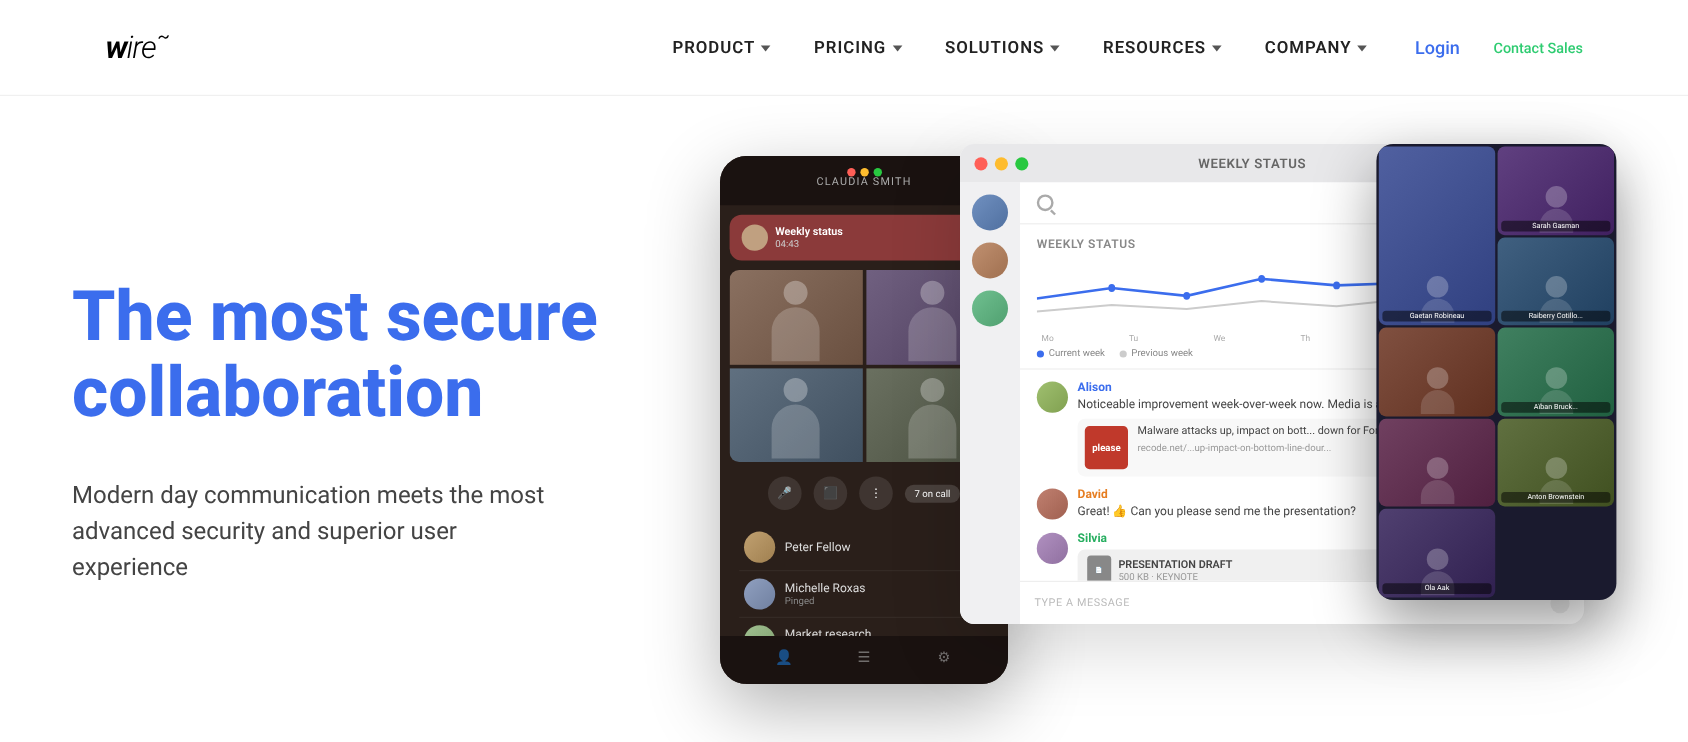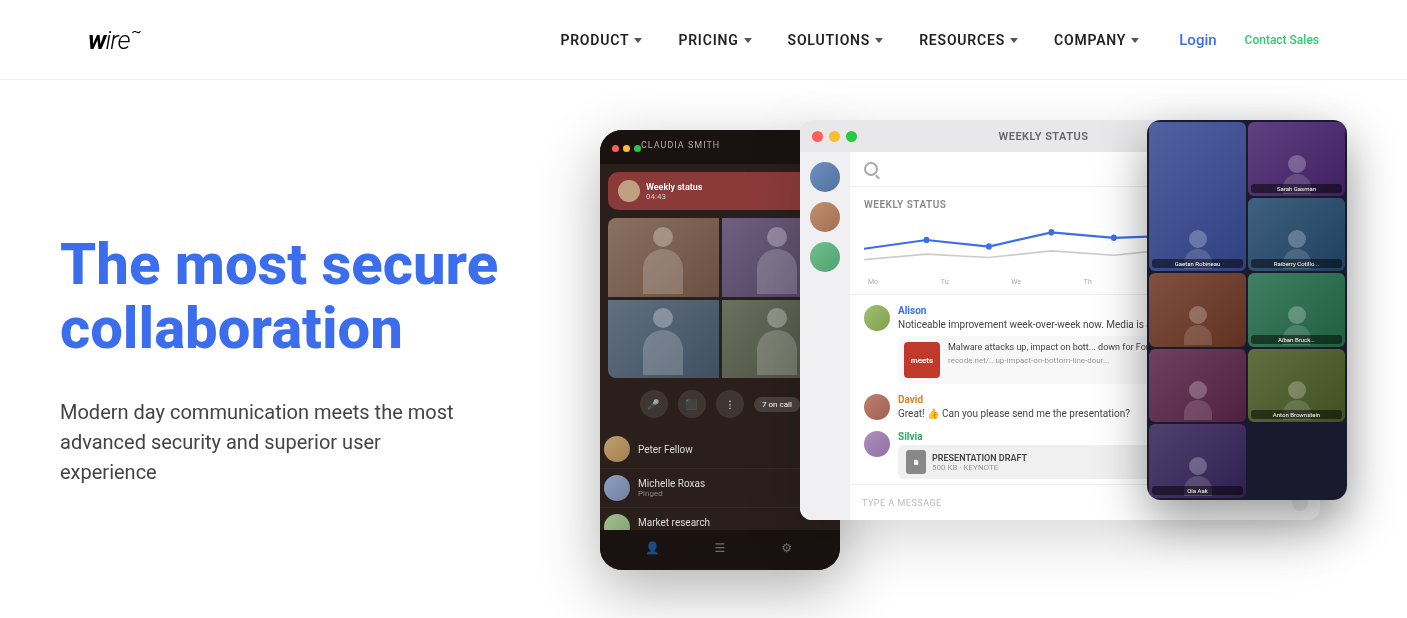--- a/index.html
+++ b/index.html
@@ -118,20 +118,21 @@
       background: #2a1f1a;
       border-radius: 22px;
       overflow: hidden;
       box-shadow: 0 20px 60px rgba(0,0,0,0.3);
       z-index: 2;
     }
     .phone-header {
       background: #1a1210;
       padding: 10px 12px 8px;
       display: flex;
+      flex-direction: column;
       align-items: center;
     }
     .phone-title {
       font-size: 9px;
       color: #aaa;
       letter-spacing: 1px;
       text-transform: uppercase;
       margin-bottom: 6px;
     }
     .phone-dots {
@@ -223,21 +224,21 @@
     }
     .on-call-badge {
       background: rgba(255,255,255,0.15);
       border-radius: 10px;
       padding: 3px 8px;
       font-size: 8px;
       color: #fff;
     }
 
     .contact-list {
-      padding: 4px 0;
+      padding: 4px 16px;
     }
     .contact-item {
       display: flex;
       align-items: center;
       gap: 8px;
       padding: 6px 4px;
       border-bottom: 1px solid rgba(255,255,255,0.05);
     }
     .contact-avatar {
       width: 26px;
@@ -755,31 +756,41 @@
             </div>
             <div class="ws-days">
               <span>Mo</span>
               <span>Tu</span>
               <span>We</span>
               <span>Th</span>
               <span>Fr</span>
               <span>Sa</span>
               <span>Su</span>
             </div>
+            <div class="ws-legend">
+              <div class="ws-legend-item">
+                <div class="ws-dot ws-dot-blue"></div>
+                <span>Current week</span>
+              </div>
+              <div class="ws-legend-item">
+                <div class="ws-dot ws-dot-gray"></div>
+                <span>Previous week</span>
+              </div>
+            </div>
           </div>
 
           <div class="chat-messages">
             <div class="msg-row">
               <div class="msg-av mav-1"></div>
               <div class="msg-content">
                 <div class="msg-name">Alison</div>
                 <div class="msg-text">Noticeable improvement week-over-week now. Media is also picking up the positive trend.</div>
 
                 <div class="news-card">
-                  <div class="news-thumb">meets</div>
+                  <div class="news-thumb">please</div>
                   <div>
                     <div class="news-text">Malware attacks up, impact on bott... down for Fortune 1,000</div>
                     <div class="news-source">recode.net/...up-impact-on-bottom-line-dour...</div>
                   </div>
                 </div>
               </div>
             </div>
 
             <div class="msg-row">
               <div class="msg-av mav-2"></div>

